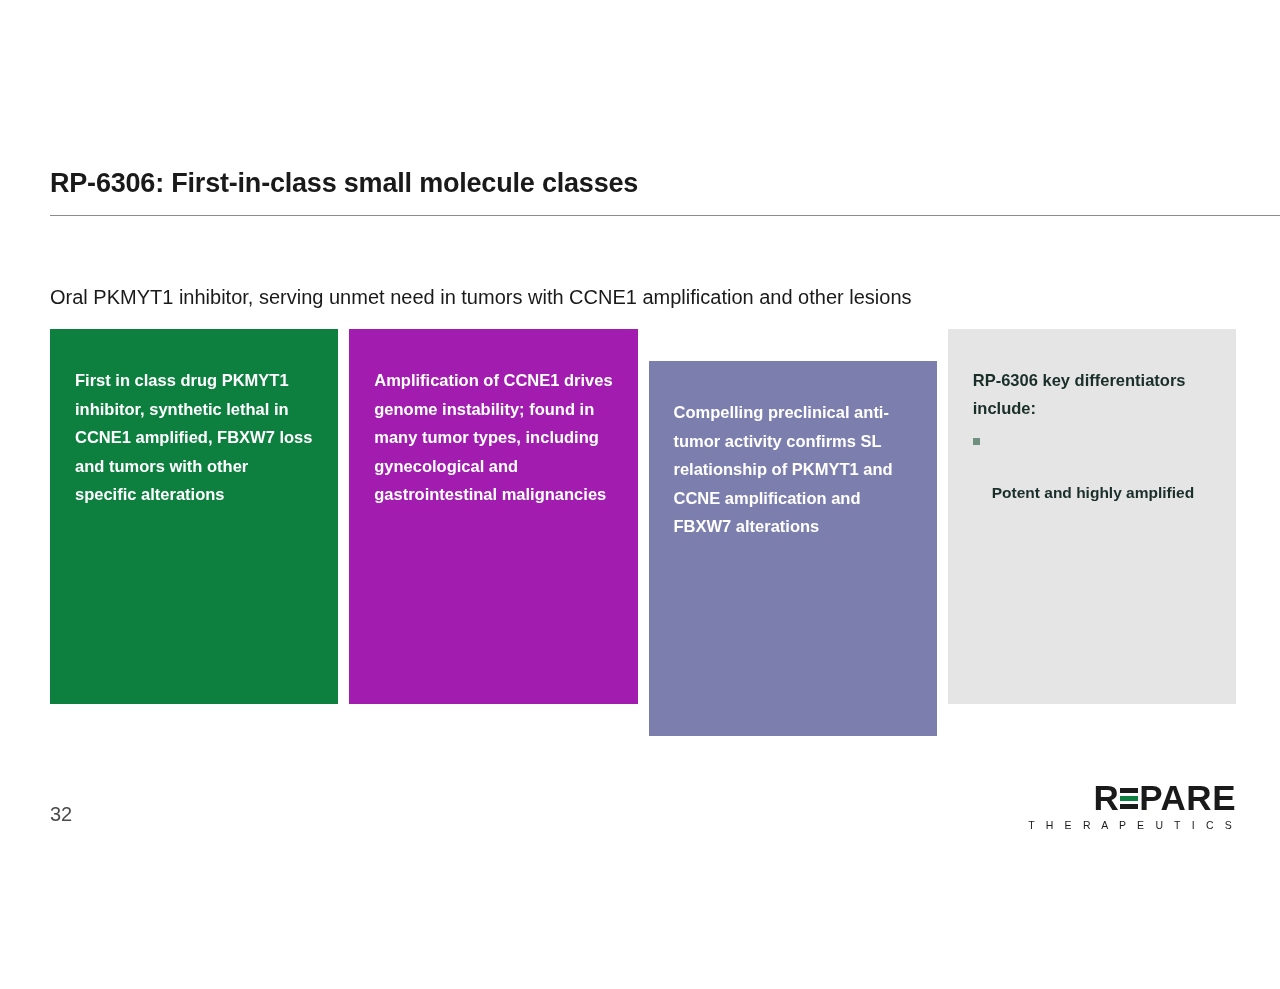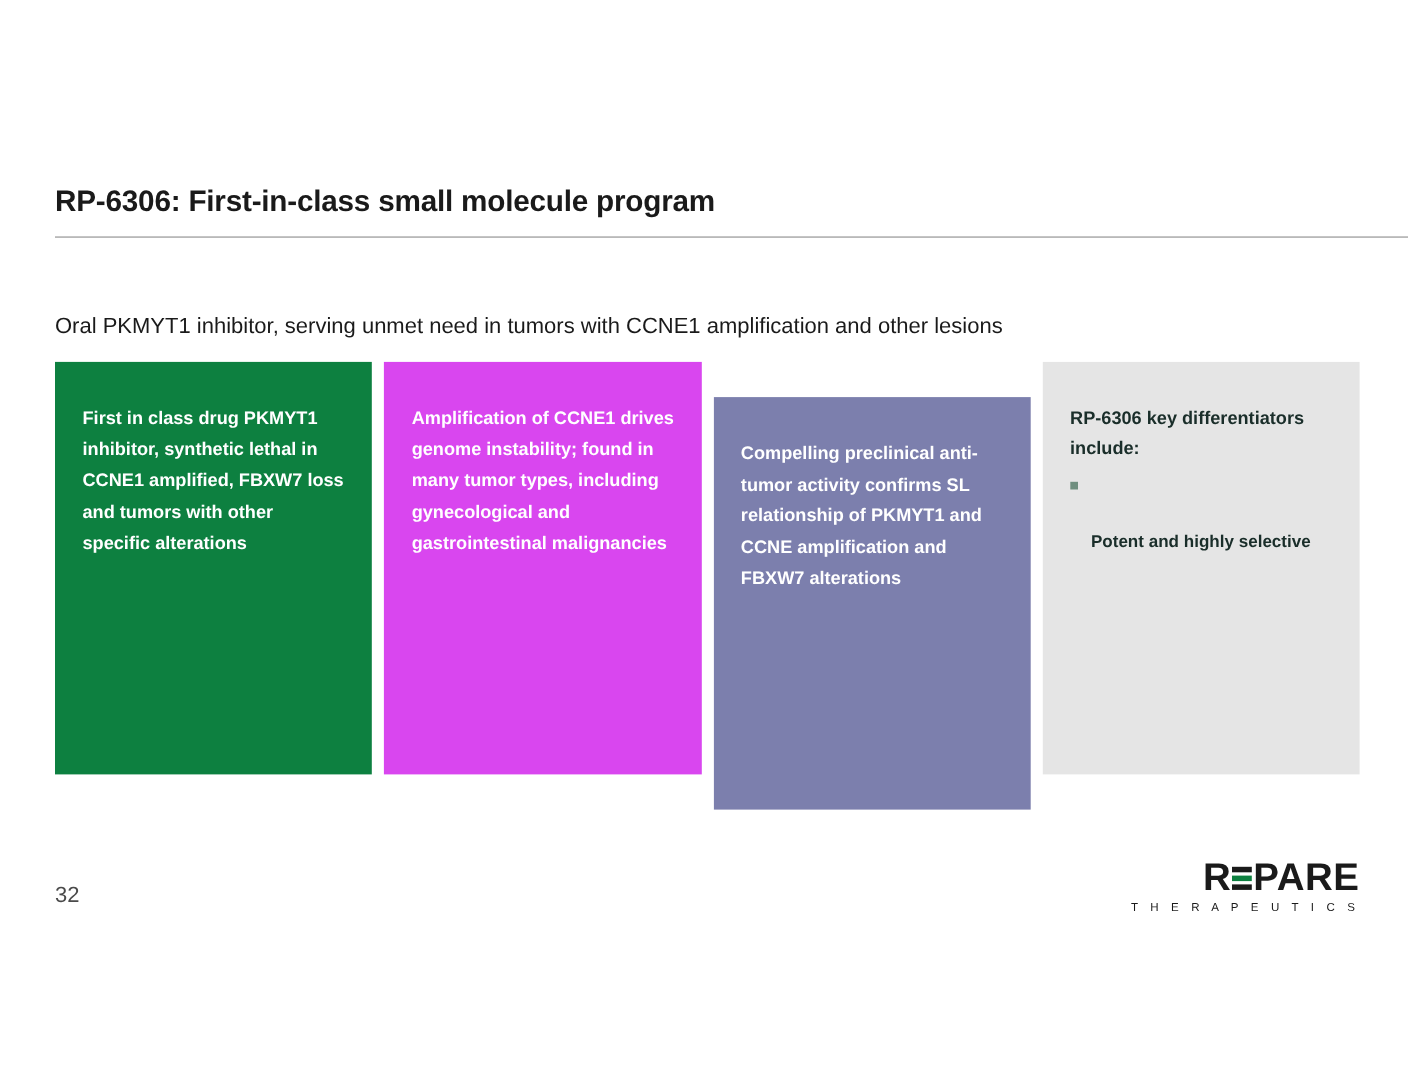--- a/index.html
+++ b/index.html
@@ -66,21 +66,21 @@
   .card {
     width: 289px;
     height: 375px;
     padding: 37px 22px 20px 25px;
     font-size: 16.5px;
     font-weight: bold;
     line-height: 1.73;
   }
 
   .card.green   { background: #0d8040; color: #ffffff; }
-  .card.teal    { background: #d946ef; color: #ffffff; }
+  .card.teal    { background: #a21caf; color: #ffffff; }
   .card.purple  { background: #7c7fad; color: #ffffff; margin-top: 32px; }
   .card.pale    { background: #e5e5e5; color: #1a2e2a; padding-top: 37px; }
 
   .card-text {
     white-space: pre-line;
   }
 
   .card.pale .card-text {
     font-weight: bold;
     line-height: 1.72;
@@ -160,21 +160,21 @@
     color: #1a1a1a;
     margin-top: 4px;
     font-weight: normal;
   }
 </style>
 </head>
 <body>
 
 <div class="slide">
 
-  <div class="slide-title">RP-6306: First-in-class small molecule program</div>
+  <div class="slide-title">RP-6306: First-in-class small molecule classes</div>
   <div class="title-rule"></div>
   <div class="subtitle">Oral PKMYT1 inhibitor, serving unmet need in tumors with CCNE1 amplification and other lesions</div>
 
   <div class="cards">
 
     <div class="card green">
       <div class="card-text">First in class drug PKMYT1 inhibitor, synthetic lethal in CCNE1 amplified, FBXW7 loss and  tumors with other
 specific  alterations</div>
     </div>
 
@@ -184,21 +184,21 @@
 
     <div class="card purple">
       <div class="card-text">Compelling preclinical anti-tumor activity confirms SL relationship of PKMYT1 and CCNE amplification and FBXW7 alterations</div>
     </div>
 
     <div class="card pale">
       <div class="card-text">RP-6306 key differentiators include:</div>
       <ul class="bullets">
         <li>
           <span class="marker"></span>
-          <span>Potent and highly selective</span>
+          <span>Potent and highly amplified</span>
         </li>
       </ul>
     </div>
 
   </div>
 
   <div class="page-number">32</div>
 
   <div class="logo">
     <div class="logo-main">

